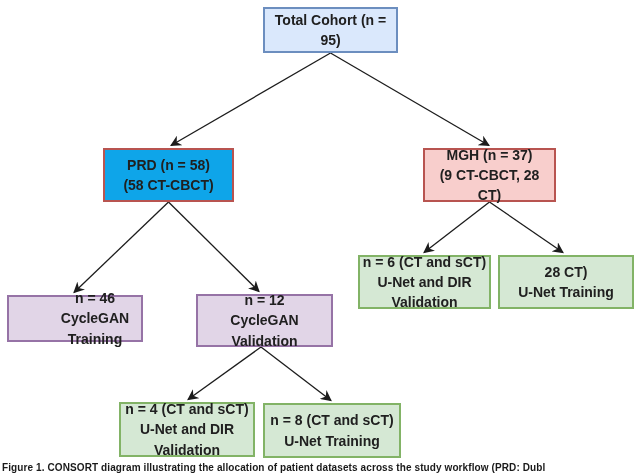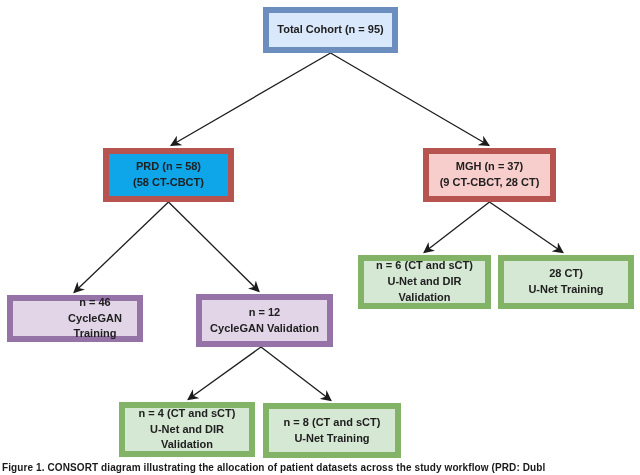--- a/index.html
+++ b/index.html
@@ -20,28 +20,28 @@
   #edges {
     position: absolute;
     left: 0;
     top: 0;
     width: 640px;
     height: 475px;
   }
   .node {
     position: absolute;
     box-sizing: border-box;
-    border: 6px solid #f97316;
+    border: 2px solid #f97316;
     background: #eee;
     display: flex;
     flex-direction: column;
     justify-content: center;
     align-items: center;
     text-align: center;
-    font-size: 11px;
+    font-size: 14px;
     font-weight: bold;
     color: #202020;
     line-height: 1.45;
     padding: 1px 2px;
   }
   .caption {
     position: absolute;
     left: 2px;
     top: 462px;
     width: 638px;

